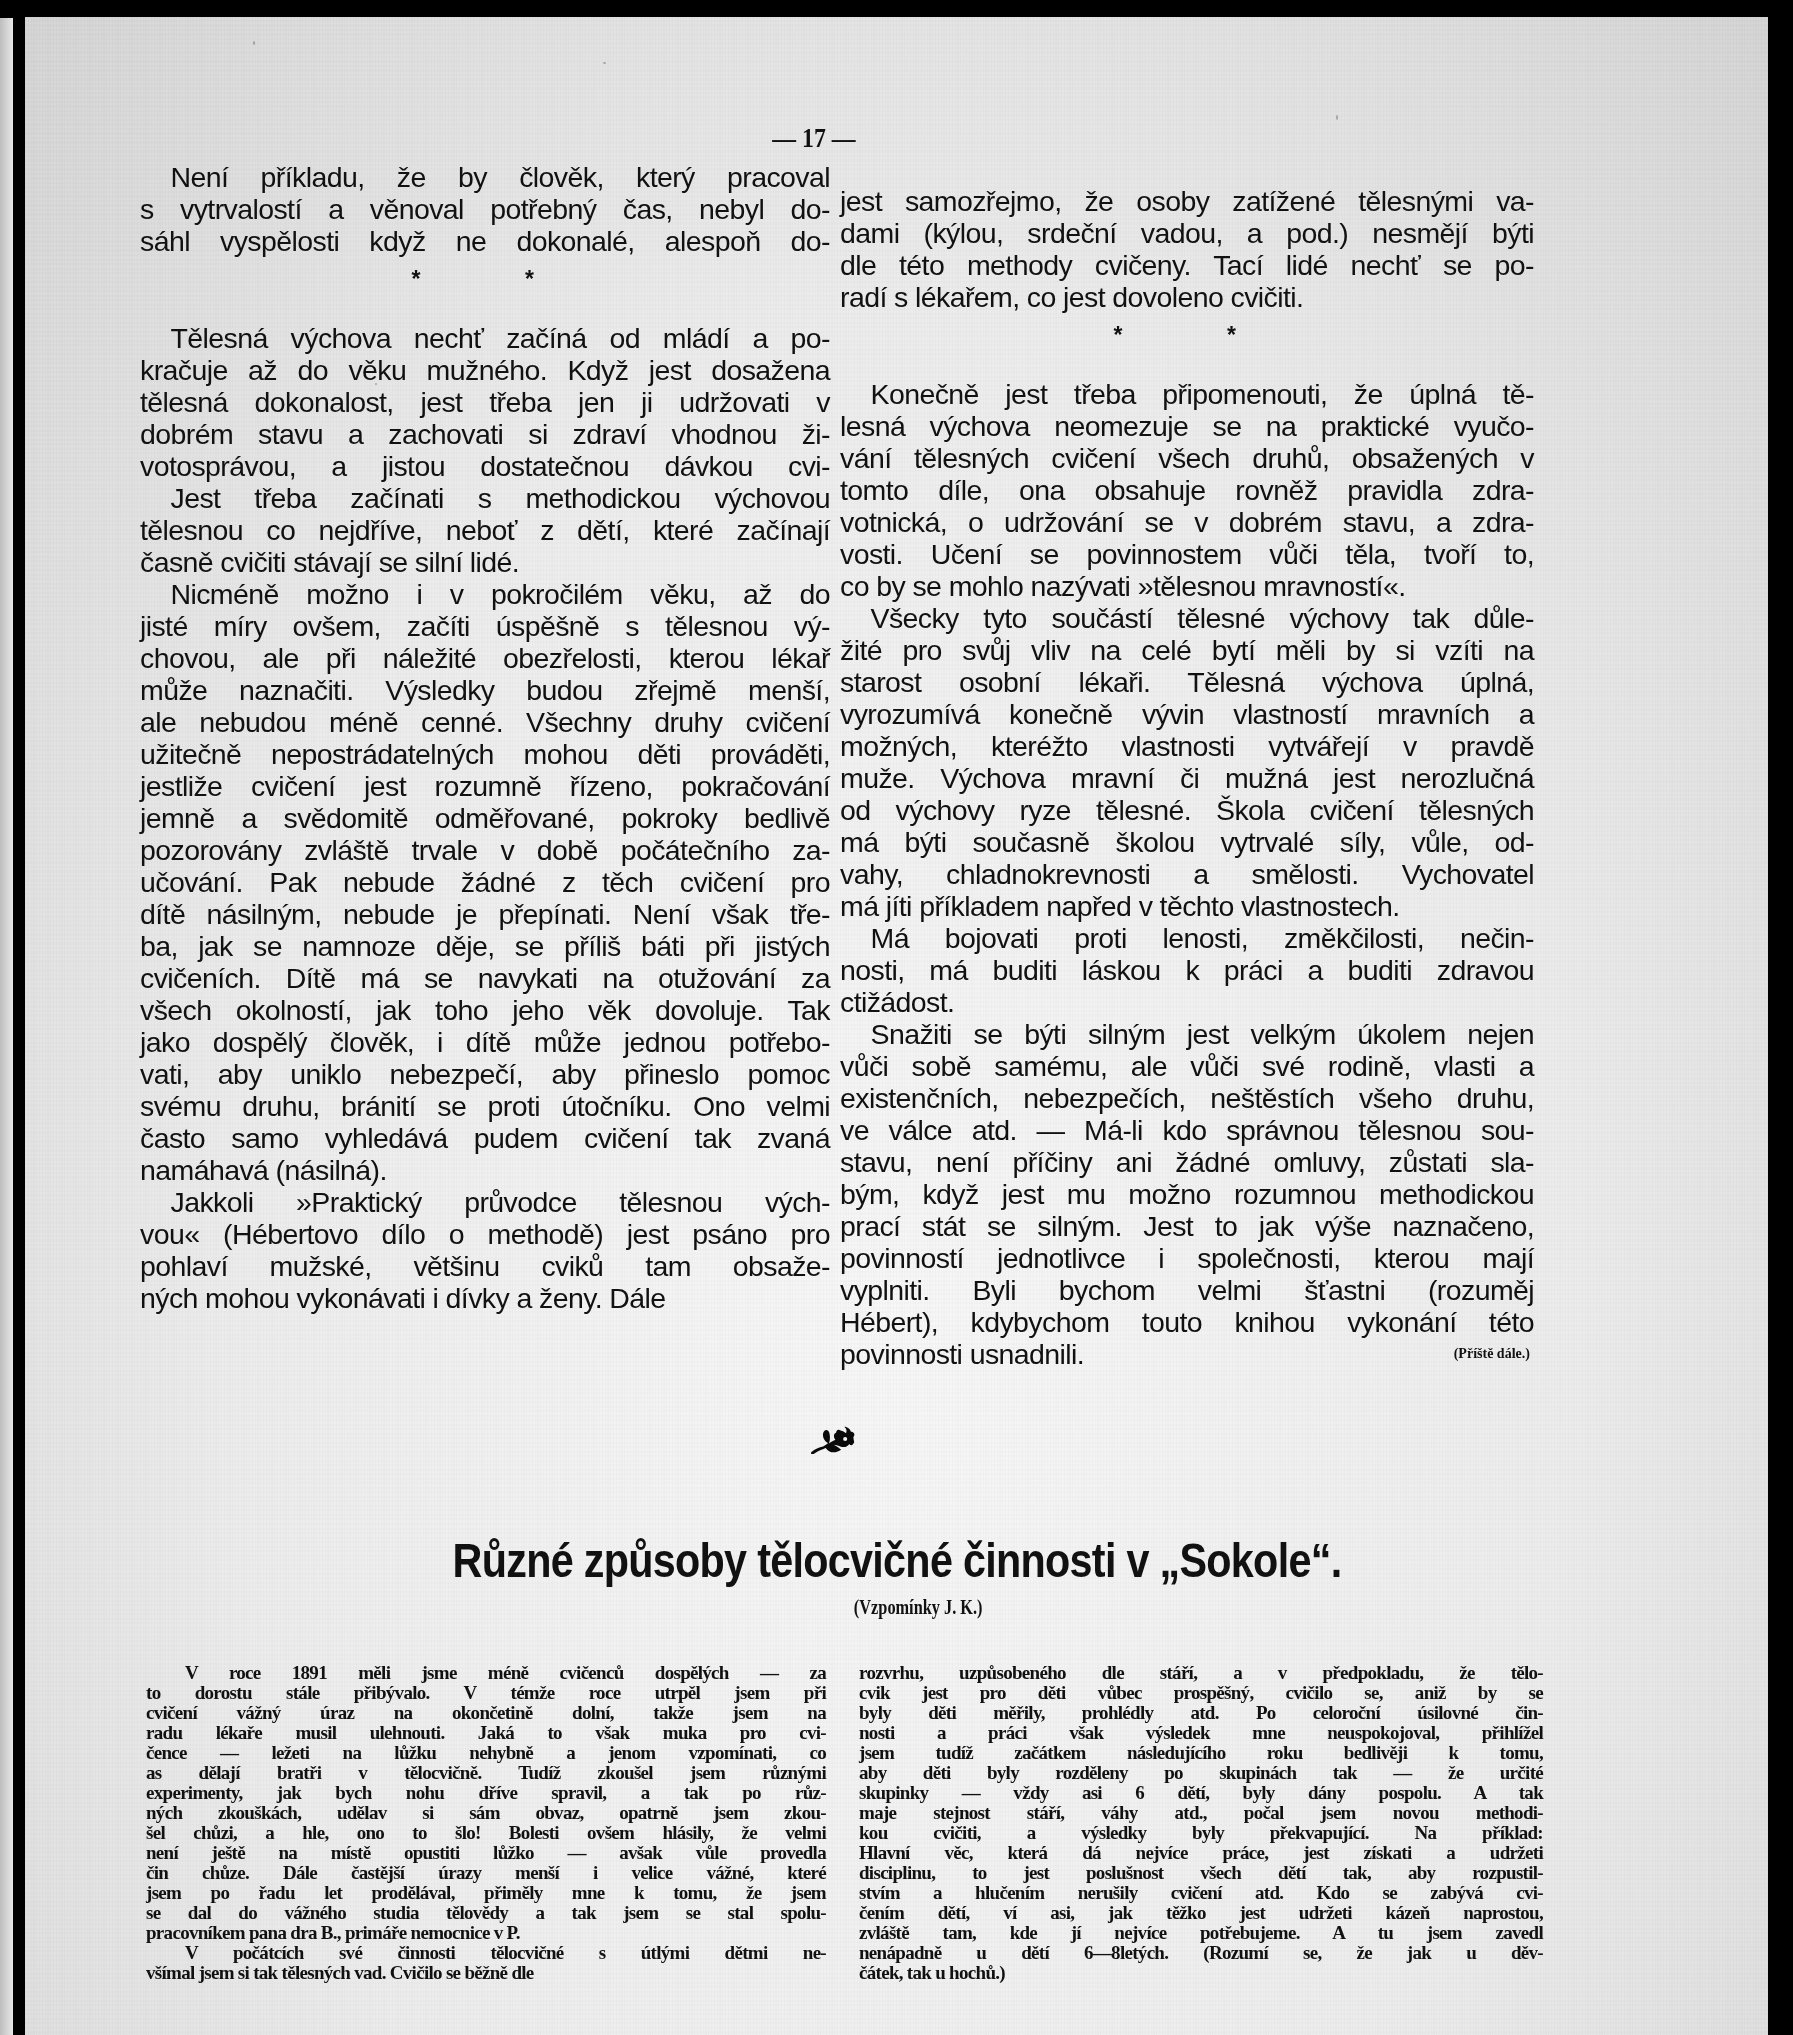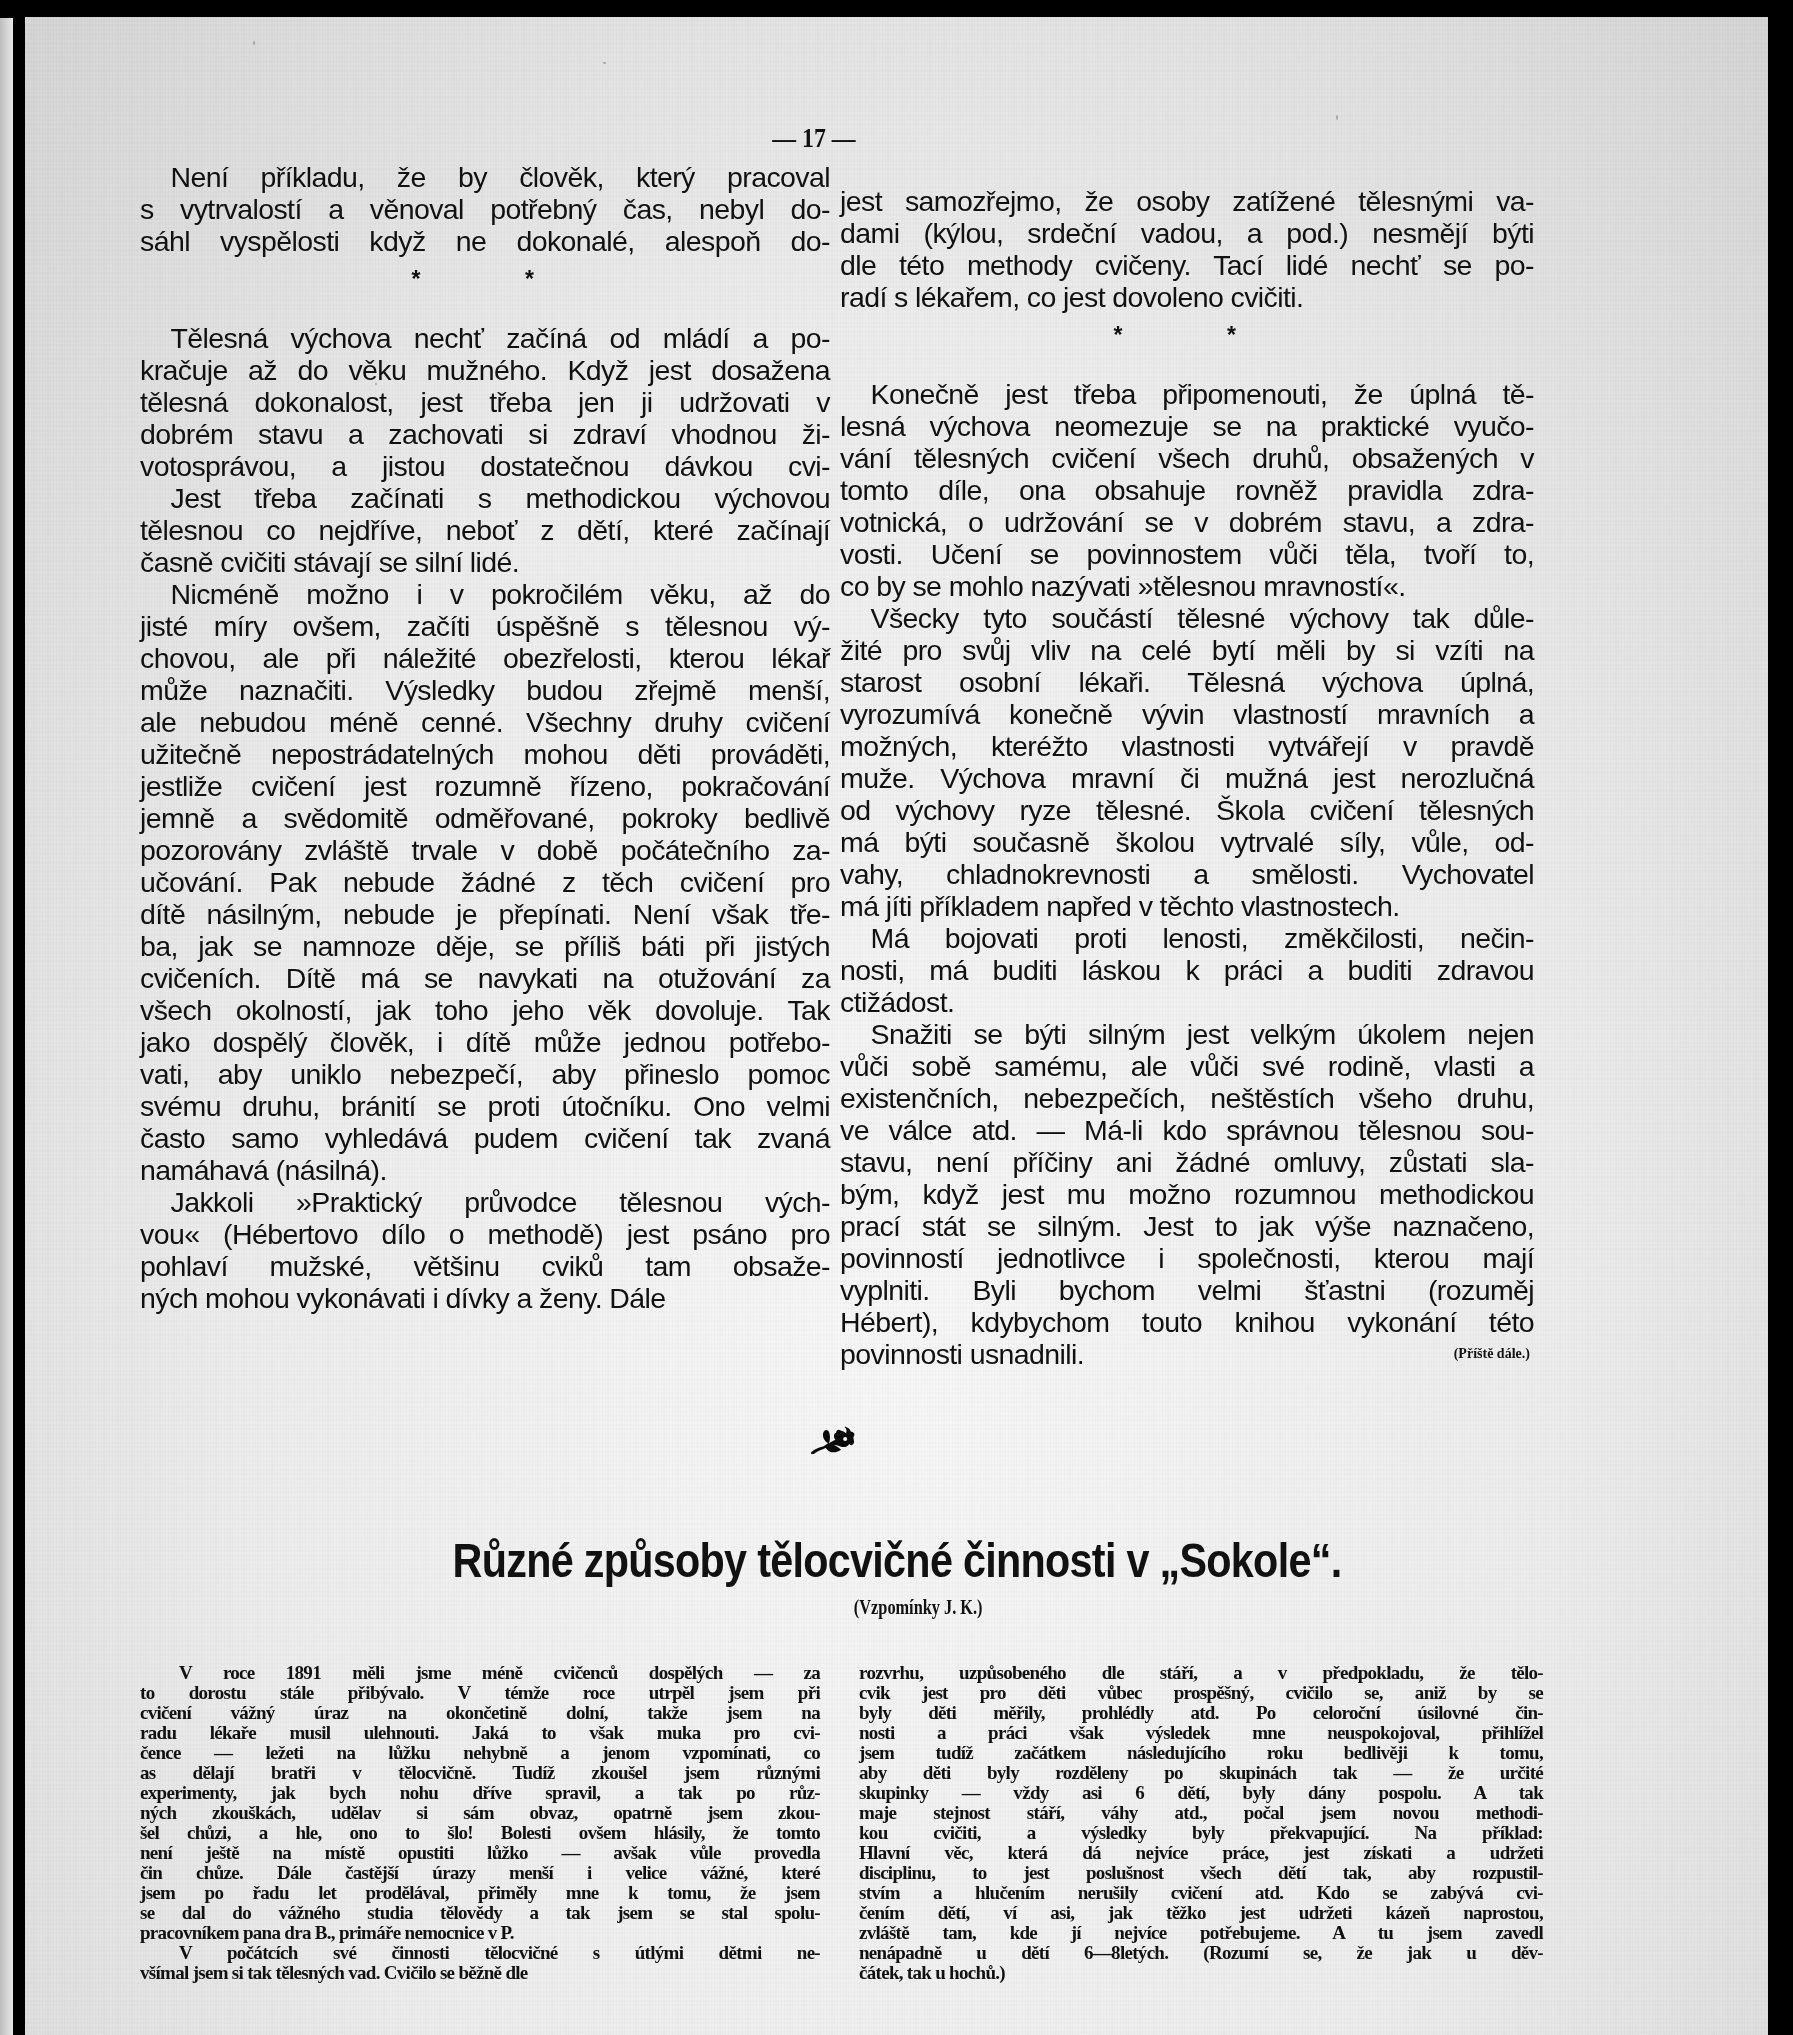--- a/index.html
+++ b/index.html
@@ -56,21 +56,21 @@
   .subtitle {
     position: absolute; left: 0; right: 0; top: 1596px; text-align: center;
     font-family: "Liberation Serif", serif; font-size: 20.4px; font-weight: bold;
     padding-left: 53px; transform: scaleX(0.8);
   }
   .col.lower {
     font-family: "Liberation Serif", "DejaVu Serif", serif; font-weight: bold;
     font-size: 19px; line-height: 20px; letter-spacing: -0.7px;
   }
   .col.lower .indent { padding-left: 39px; }
-  #lower-left { left: 140px; top: 1663px; width: 680px; }
+  #lower-left { left: 146px; top: 1663px; width: 680px; }
   #lower-right { left: 859px; top: 1663px; width: 684px; }
   .continued {
     font-family: "Liberation Serif", serif; font-weight: bold; font-size: 14px;
     float: right; letter-spacing: 0; margin-right: 4.1px;
   }
   .speck { position: absolute; background: #777; border-radius: 50%; opacity: 0.55; }
 </style>
 </head>
 <body>
 
@@ -192,21 +192,21 @@
 <div class="col lower" id="lower-left">
     <p>
       <span class="line indent">V roce 1891 měli jsme méně cvičenců dospělých — za</span>
       <span class="line">to dorostu stále přibývalo. V témže roce utrpěl jsem při</span>
       <span class="line">cvičení vážný úraz na okončetině dolní, takže jsem na</span>
       <span class="line">radu lékaře musil ulehnouti. Jaká to však muka pro cvi-</span>
       <span class="line">čence — ležeti na lůžku nehybně a jenom vzpomínati, co</span>
       <span class="line">as dělají bratři v tělocvičně. Tudíž zkoušel jsem různými</span>
       <span class="line">experimenty, jak bych nohu dříve spravil, a tak po růz-</span>
       <span class="line">ných zkouškách, udělav si sám obvaz, opatrně jsem zkou-</span>
-      <span class="line">šel chůzi, a hle, ono to šlo! Bolesti ovšem hlásily, že tomto</span>
+      <span class="line">šel chůzi, a hle, ono to šlo! Bolesti ovšem hlásily, že velmi</span>
       <span class="line">není ještě na místě opustiti lůžko — avšak vůle provedla</span>
       <span class="line">čin chůze. Dále častější úrazy menší i velice vážné, které</span>
       <span class="line">jsem po řadu let prodělával, přiměly mne k tomu, že jsem</span>
       <span class="line">se dal do vážného studia tělovědy a tak jsem se stal spolu-</span>
       <span class="line last">pracovníkem pana dra B., primáře nemocnice v P.</span>
     </p>
     <p>
       <span class="line indent">V počátcích své činnosti tělocvičné s útlými dětmi ne-</span>
       <span class="line last">všímal jsem si tak tělesných vad. Cvičilo se běžně dle</span>
     </p>

